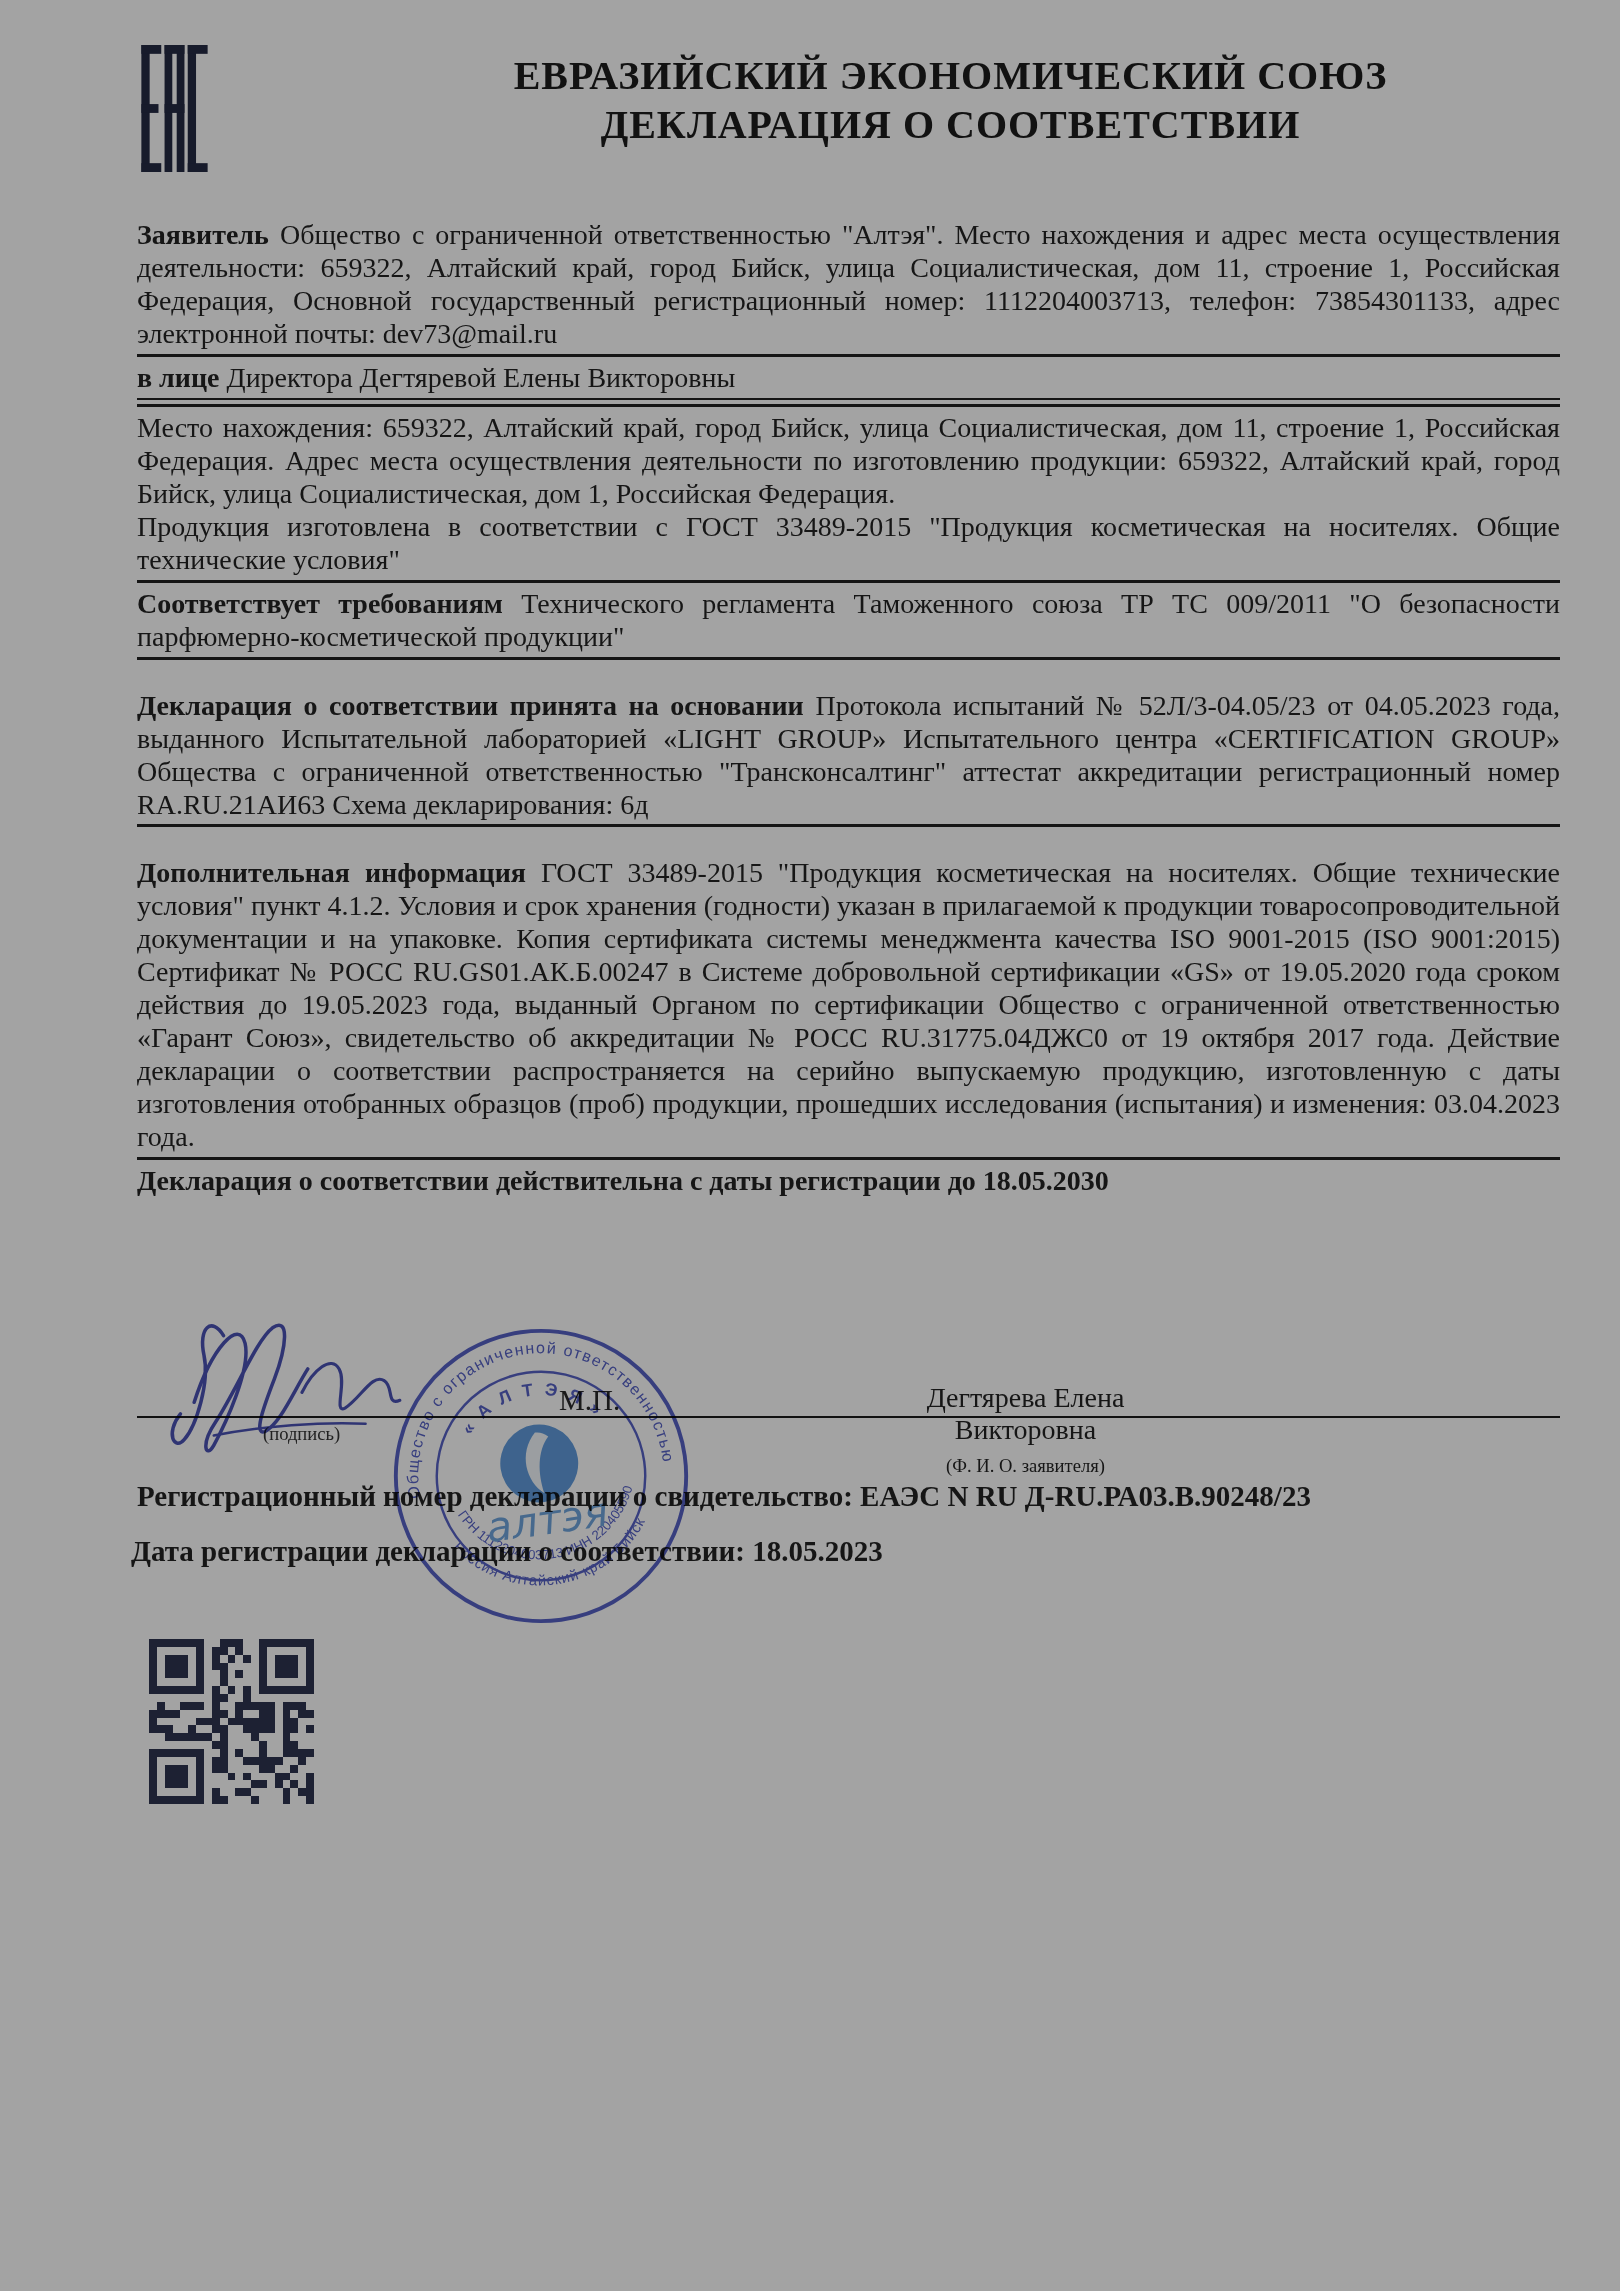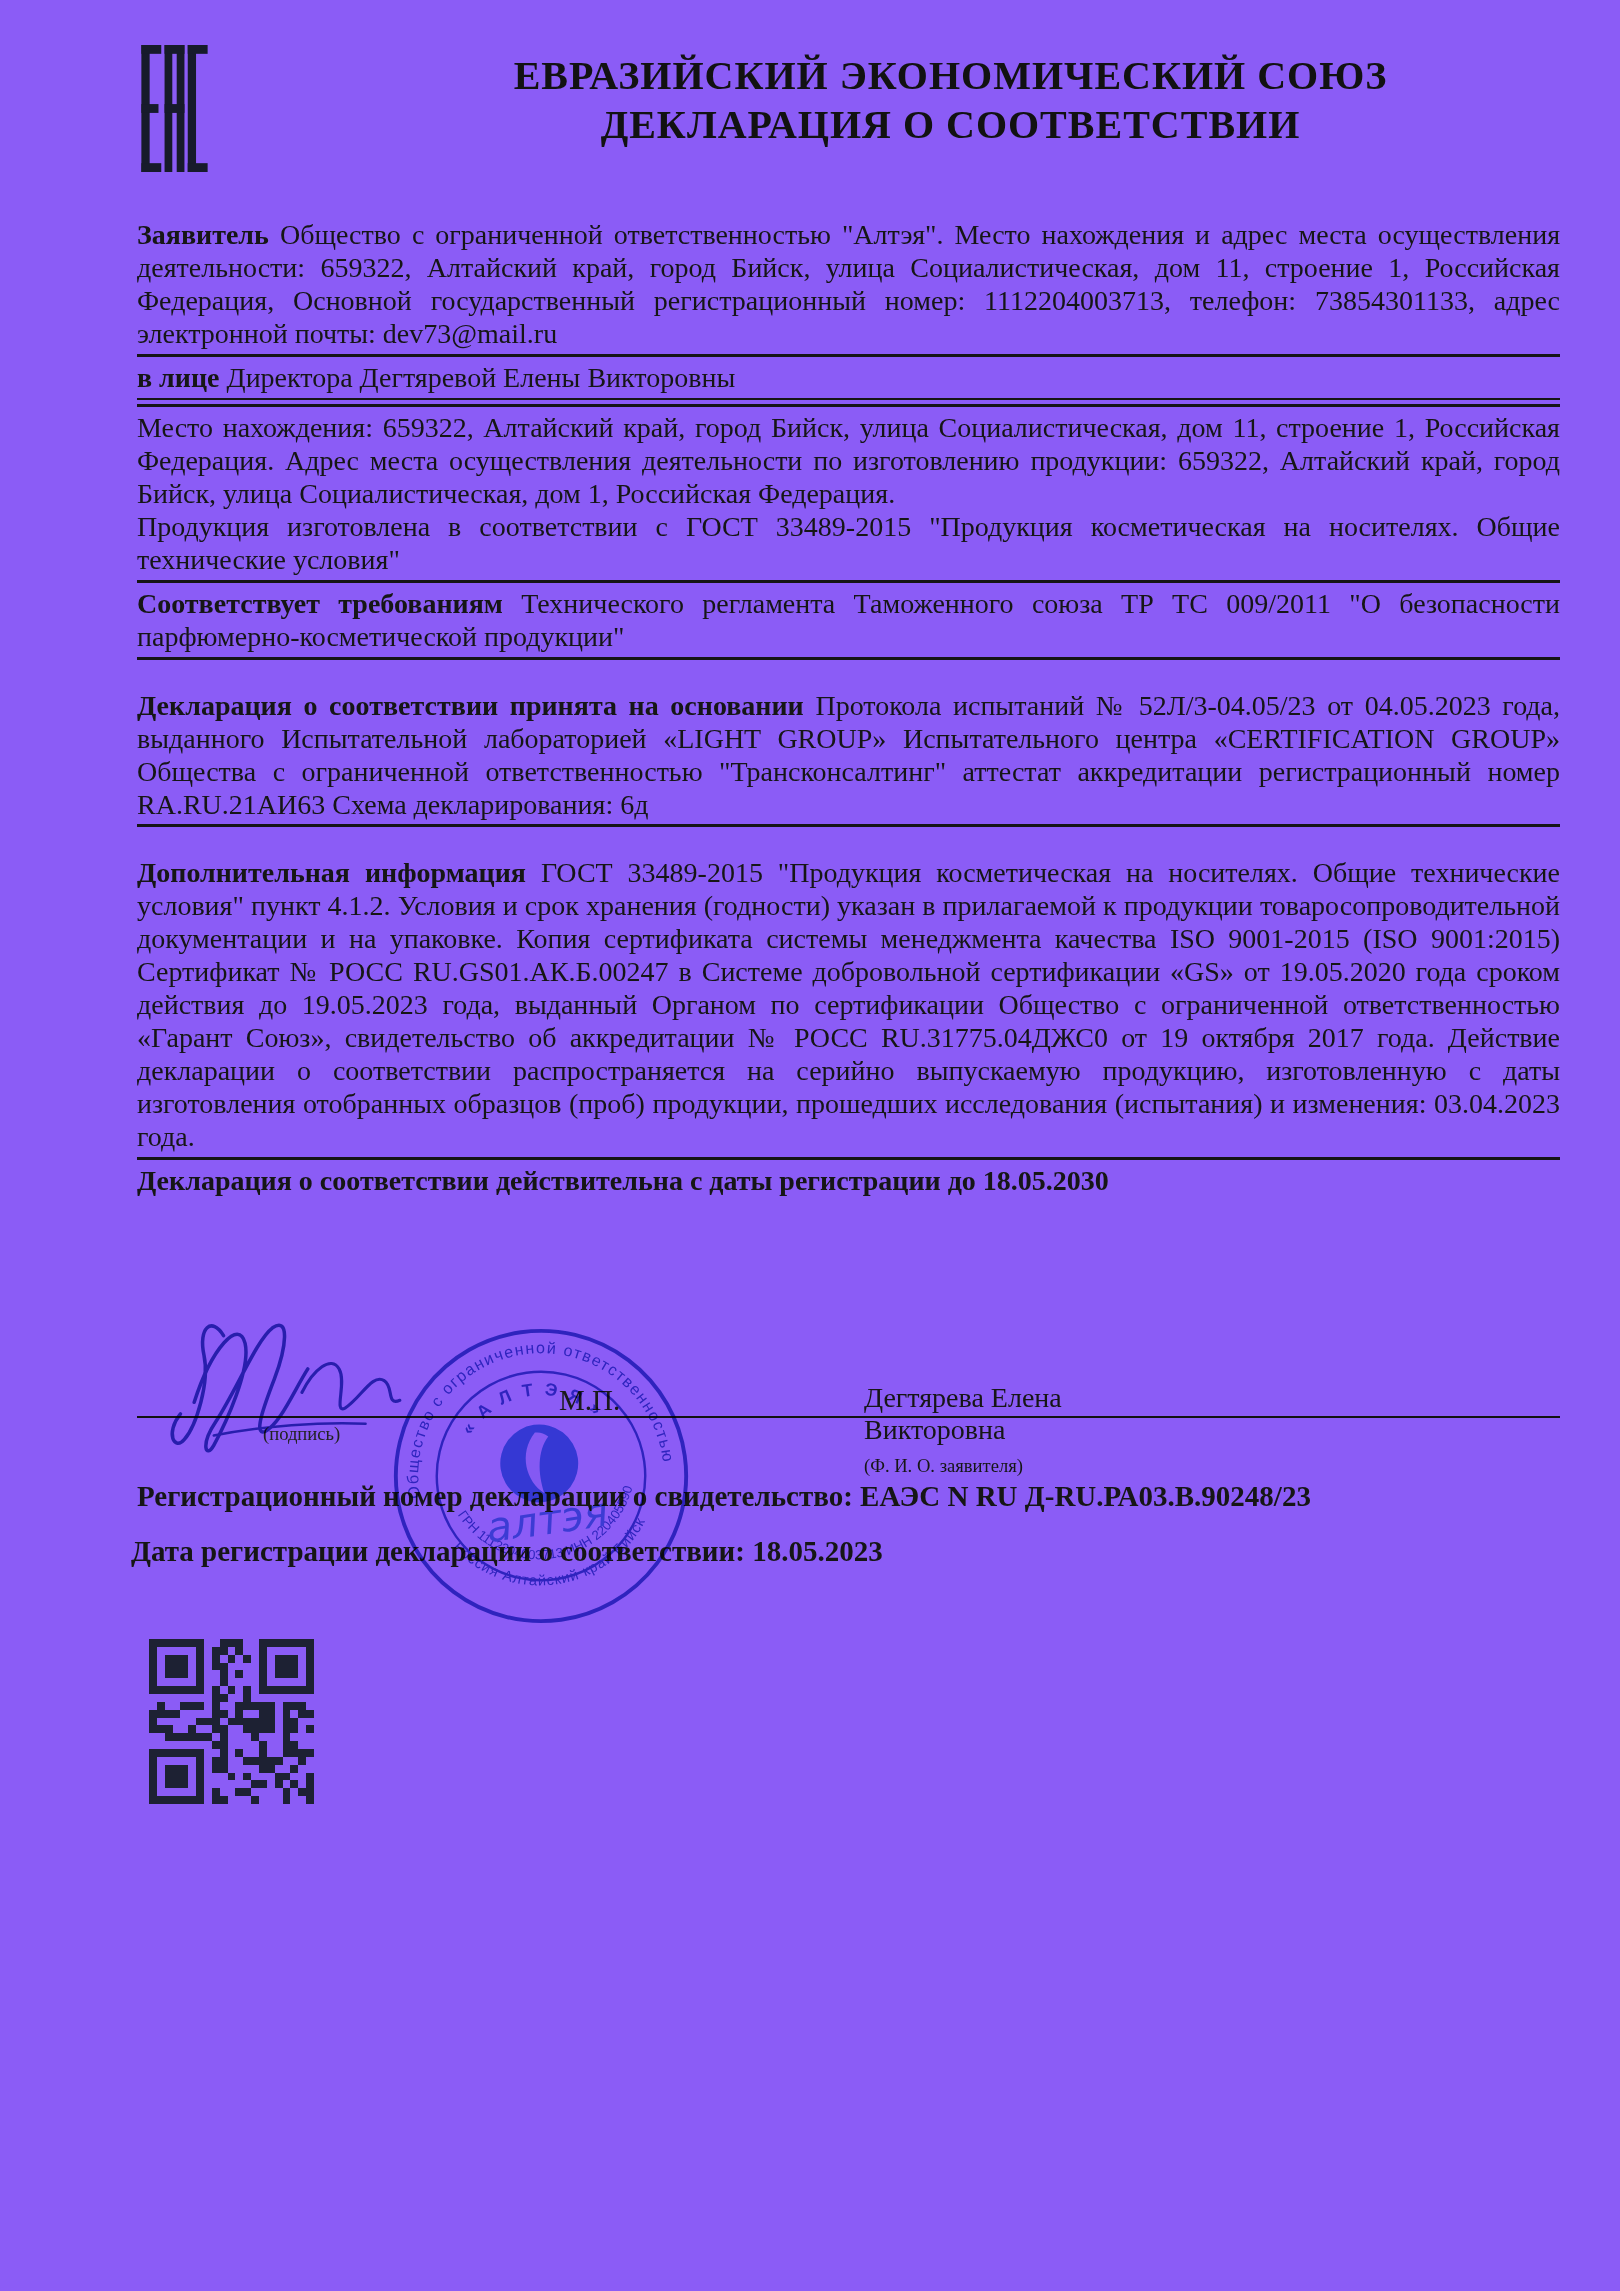--- a/index.html
+++ b/index.html
@@ -1,17 +1,17 @@
 <!DOCTYPE html>
 <html><head>
 <meta charset="utf-8">
 <style>
   html,body{margin:0;padding:0;background:#e8e8e8;}
   .page{
-    position:relative;width:1620px;height:2292px;background:#8b5cf6;
+    position:relative;width:1620px;height:2292px;background:#a3a3a3;
     font-family:"Liberation Serif", serif;color:#161616;overflow:hidden;
     margin:0 auto;
   }
   
   .eac-logo{position:absolute;left:140px;top:45px;width:69px;height:127px;}
   .doc-title{
     position:absolute;left:343px;top:51px;width:1215px;text-align:center;
     font-weight:bold;font-size:40px;line-height:49px;letter-spacing:1px;color:#121212;
   }
   
@@ -20,21 +20,21 @@
   .content p.nojust{text-align:left;}
   .content p b{font-weight:bold;}
   .rule{height:2.9px;background:#151515;margin:3.9px 0 3.9px 0;}
   .gap-md{margin-bottom:29px;}
   .small-type{font-size:25.5px;}
   .validity{font-weight:bold;font-size:28px;}
   
   .sig-line{position:absolute;left:137px;top:1416px;width:1423px;height:2px;background:#111;}
   .podpis-caption{position:absolute;left:263px;top:1423px;font-size:18.6px;color:#222;}
   .mp{position:absolute;left:559px;top:1384px;font-size:29px;color:#1a1a1a;}
-  .fio-block{position:absolute;left:864px;top:1382px;width:323px;text-align:left;}
+  .fio-block{position:absolute;left:864px;top:1382px;width:323px;text-align:center;}
   .fio-name{font-size:28px;line-height:32px;}
   .fio-caption{font-size:18.6px;margin-top:8.8px;}
   .signature-svg{position:absolute;left:155px;top:1308px;mix-blend-mode:multiply;z-index:5;}
   .stamp{position:absolute;left:390px;top:1325px;width:302px;height:302px;mix-blend-mode:multiply;z-index:6;}
   
   .reg-number{position:absolute;left:137px;top:1480px;width:1423px;font-size:29px;font-weight:bold;}
   .reg-date{position:absolute;left:131px;top:1535px;width:1423px;font-size:29px;font-weight:bold;}
   
   .qr{
     position:absolute;left:149px;top:1639px;width:165px;height:165px;

